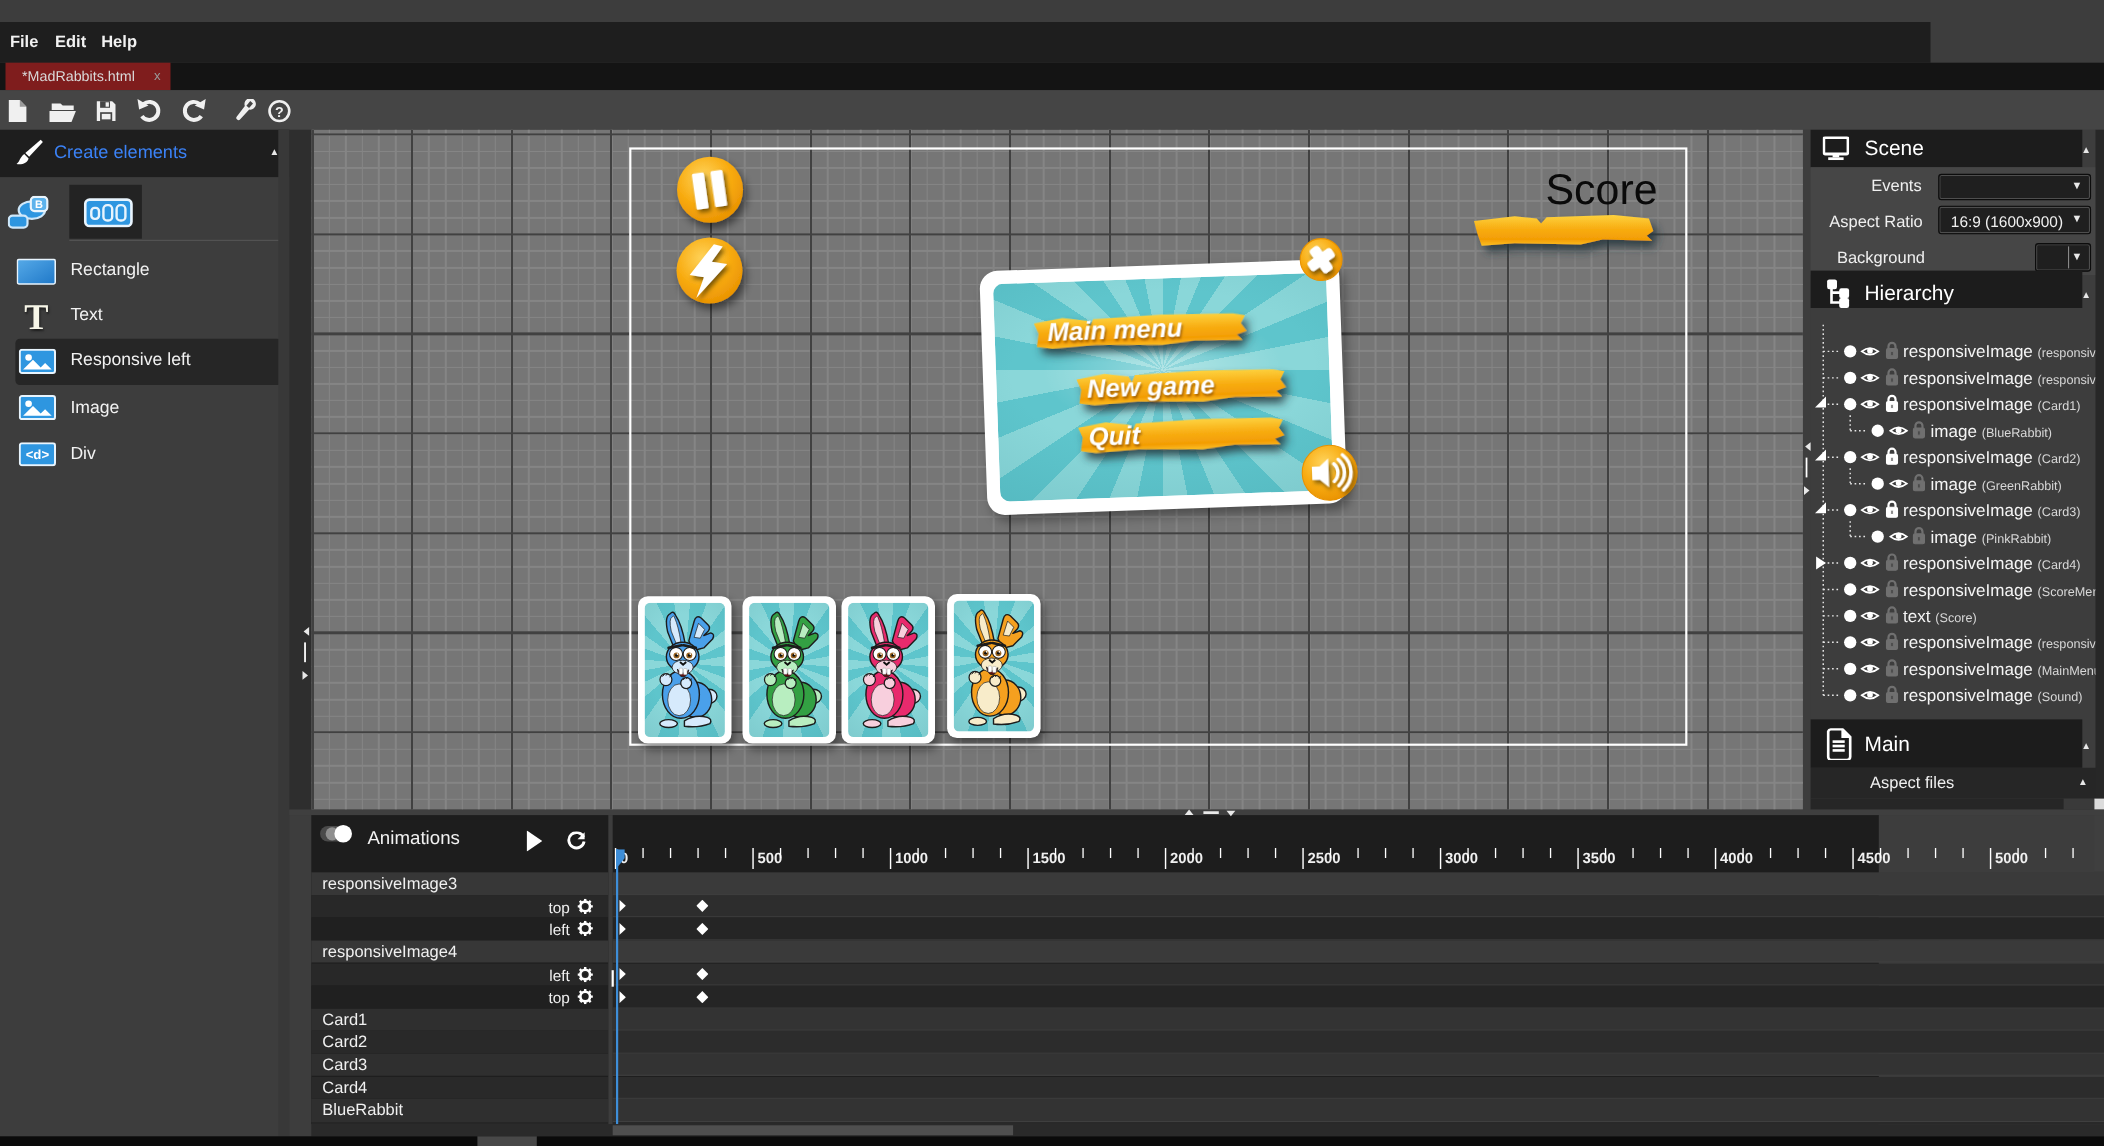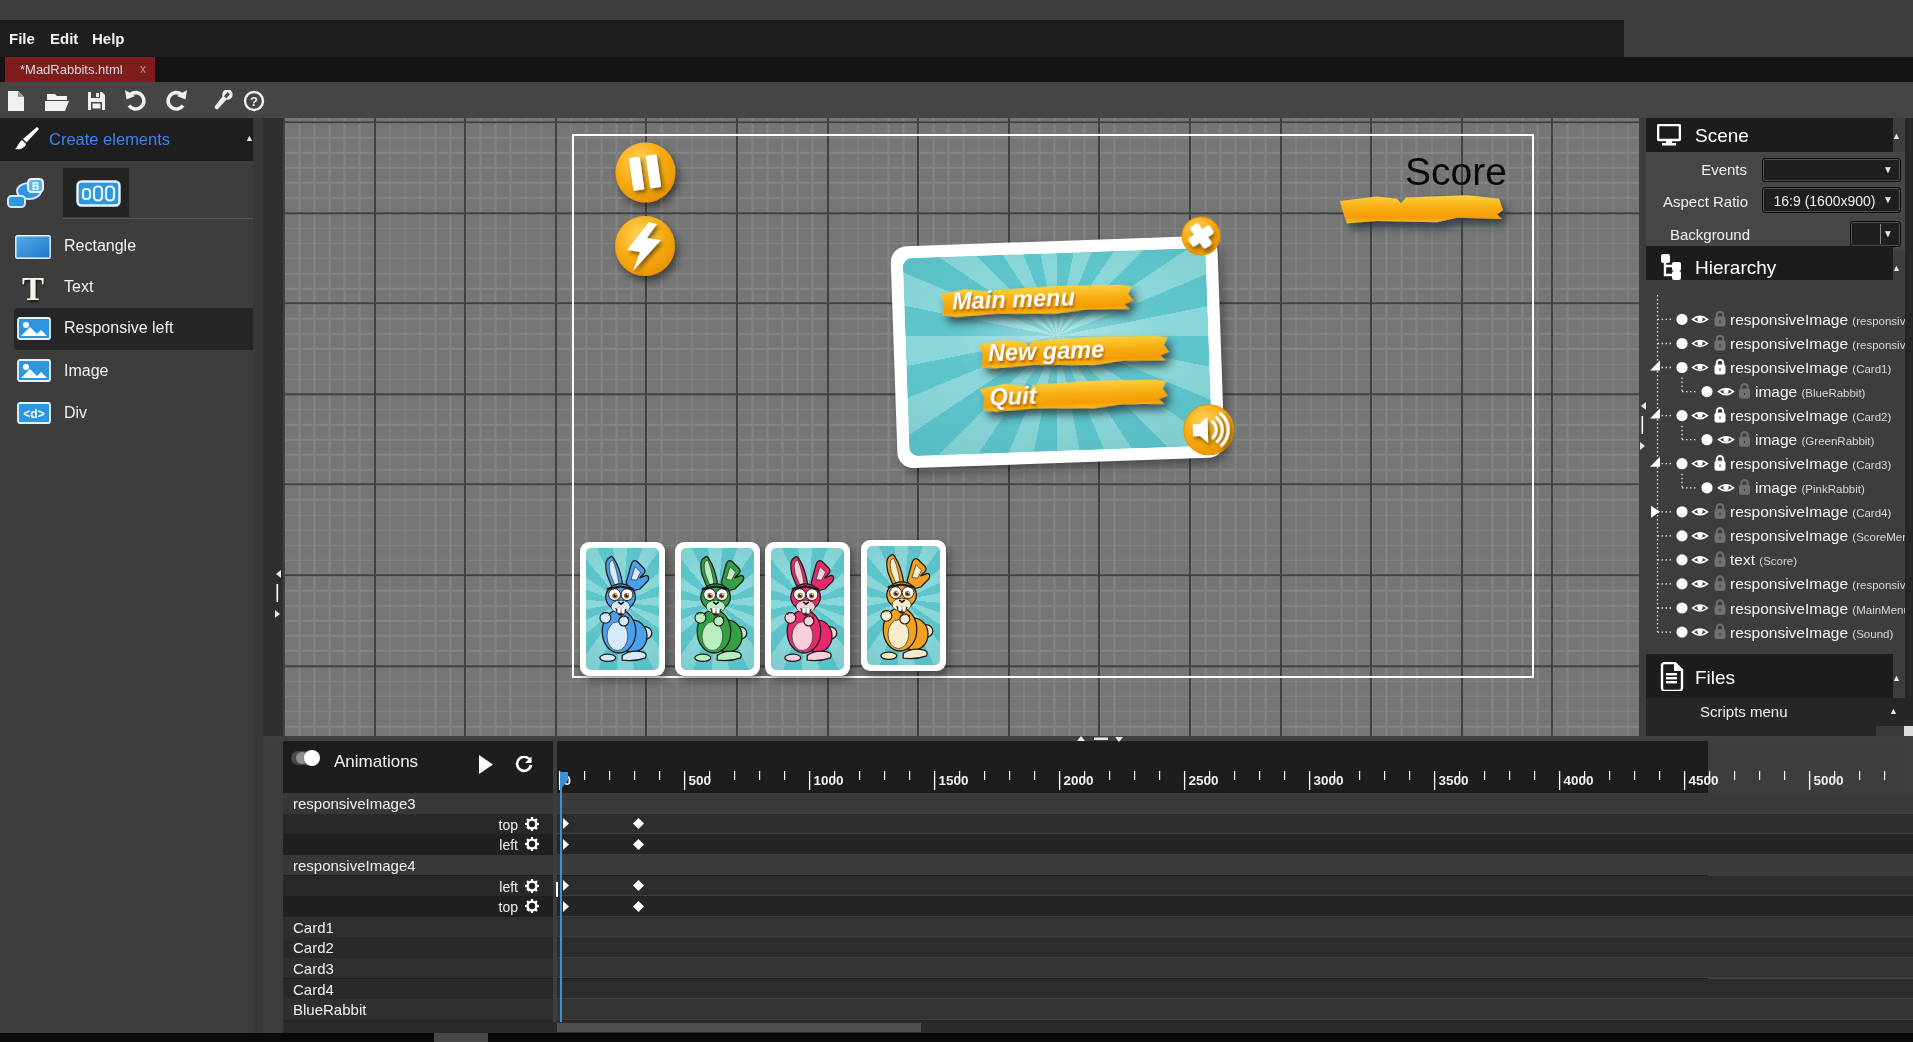--- a/index.html
+++ b/index.html
@@ -4,21 +4,21 @@
 <style>
   * { margin:0; padding:0; box-sizing:border-box; }
   html,body { width:1913px; height:1042px; overflow:hidden; background:#000;
     font-family:"Liberation Sans", sans-serif; -webkit-font-smoothing:antialiased; }
   .abs { position:absolute; }
   #app { position:relative; width:1913px; height:1042px; background:#3d3d3d; }
 
   
   #titlebar { left:0; top:0; width:1913px; height:20px; background:#fff; }
   #titlebar .ttl { left:21px; top:3px; font-size:12.5px; color:#141414; font-weight:400; letter-spacing:0.1px;}
-  #menubar { left:0; top:20px; width:1624px; height:37px; background:#1e1e1e; }
+  #menubar { left:0; top:20px; width:1755px; height:37px; background:#1e1e1e; }
   .menuitem { top:10px; font-size:15px; color:#f2f2f2; font-weight:700; }
   #tabbar { left:0; top:57px; width:1913px; height:25px; background:#141414; }
   #tab { left:5px; top:0px; width:150px; height:25px; background:#7f1d1d; color:#d9d9d9;
     font-size:13px; line-height:25px; }
   #tab span.name{ position:absolute; left:15px; }
   #tab span.x { position:absolute; left:135px; color:#9a9a9a; font-size:12px;}
   #toolbar { left:0; top:82px; width:1913px; height:36px; background:#454545; }
 
   
   #leftpanel { left:0; top:118px; width:263px; height:915px; background:#3d3d3d; }
@@ -507,25 +507,25 @@
 </svg>
 
     <div class="abs sect-head" style="top:536px;height:44px">
       <svg class="abs" style="left:14px;top:8px" width="24" height="29" viewBox="0 0 24 29">
         <path d="M2 3 a3 3 0 0 1 3 -2 h10 l7 7 v18 a3 3 0 0 1 -3 3 h-14 a3 3 0 0 1 -3 -3 z" fill="none" stroke="#fff" stroke-width="2.4"></path>
         <path d="M14 1 l8 8 h-8 z" fill="#fff"></path>
         <rect x="6" y="11" width="11" height="2.4" fill="#fff"></rect>
         <rect x="6" y="15" width="11" height="2.4" fill="#fff"></rect>
         <rect x="6" y="19" width="11" height="2.4" fill="#fff"></rect>
       </svg>
-      <div class="t" style="top:13px">Files</div>
+      <div class="t" style="top:13px">Main</div>
       <div class="c" style="top:19px">▲</div>
     </div>
     <div class="abs" style="left:0;top:580px;width:267px;height:28px;background:#262626">
-      <div class="abs" style="left:54px;top:5px;font-size:15px;color:#f0f0f0">Scripts menu</div>
+      <div class="abs" style="left:54px;top:5px;font-size:15px;color:#f0f0f0">Aspect files</div>
       <div class="abs" style="left:243px;top:8px;color:#e8e8e8;font-size:9px">▲</div>
     </div>
     <div class="abs" style="left:259px;top:0;width:8px;height:618px;background:#272727"></div>
     <div class="abs" style="left:0;top:608px;width:267px;height:10px;background:#262626">
       <div class="abs" style="left:230px;top:0;width:28px;height:10px;background:#3a3a3a"></div>
       <div class="abs" style="left:258px;top:0;width:9px;height:10px;background:#dcdcdc"></div>
     </div>
 
   </div>
 

